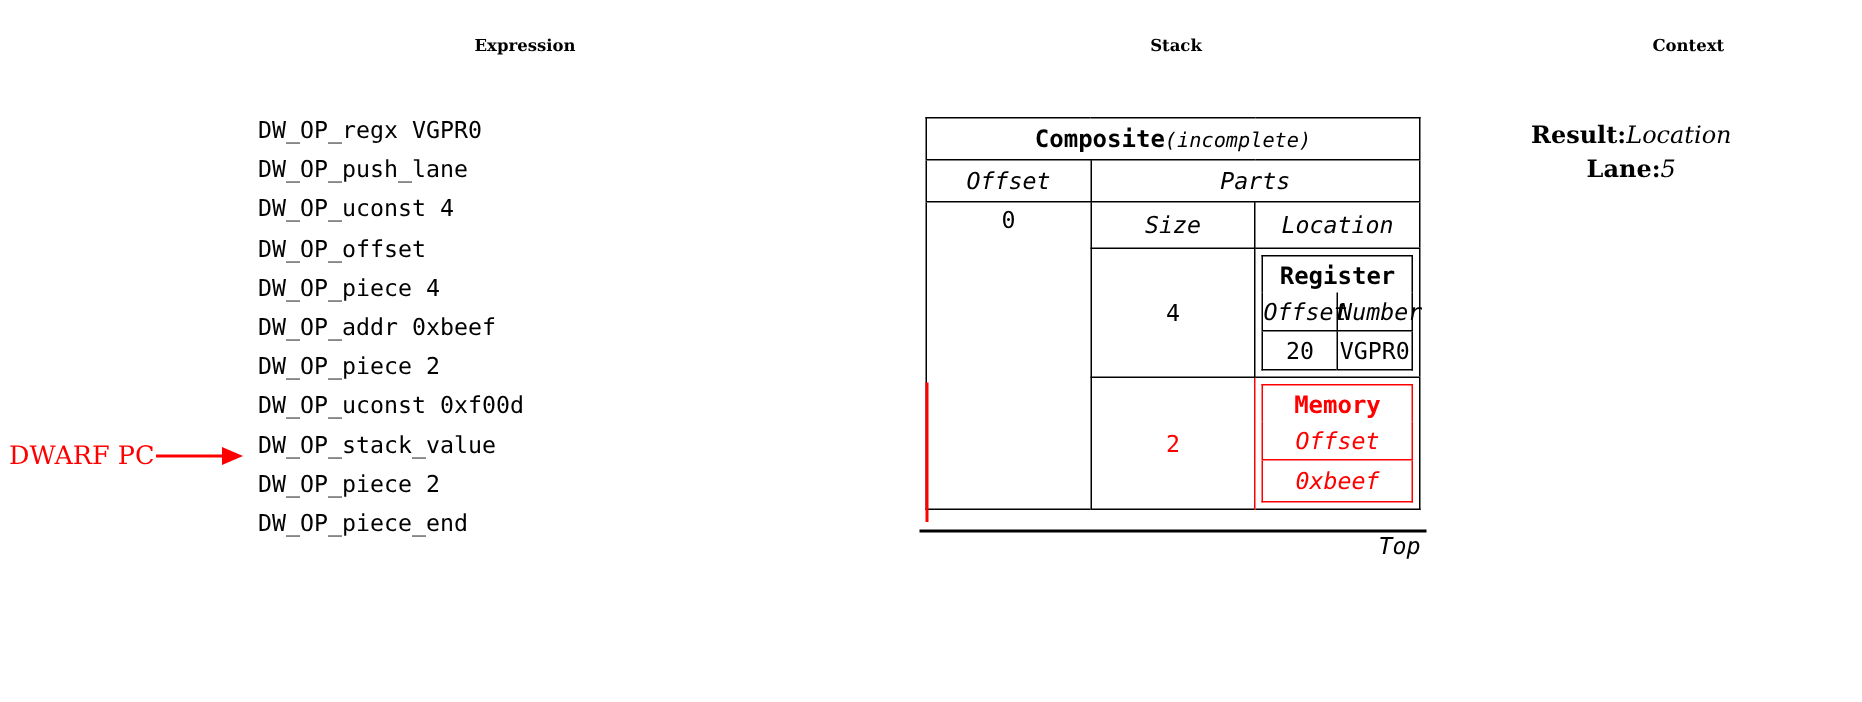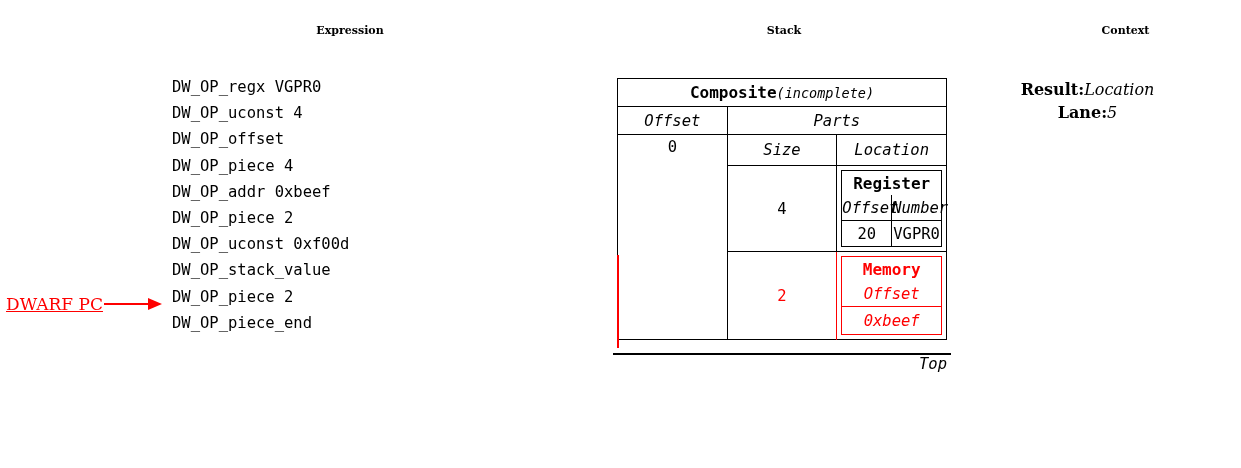--- a/index.html
+++ b/index.html
@@ -63,21 +63,20 @@
     display: flex;
     align-items: center;
     color: #fe0000;
   }
   #pc-marker-label {
     font-family: "DejaVu Serif", "Liberation Serif", serif;
     font-size: 17px;
     color: #fe0000;
     white-space: nowrap;
     line-height: 1;
-    text-decoration: underline;
   }
   #pc-arrow {
     position: relative;
     width: 60px;
     height: 12px;
     margin-left: 1px;
   }
   #pc-arrow .shaft {
     position: absolute;
     left: 0;
@@ -308,20 +307,21 @@
   .ctx-line { white-space: nowrap; }
 </style>
 </head>
 <body>
 
 <div id="expression-col">
   <div class="serif-head" id="expression-title">Expression</div>
 
   <ul id="expression-list">
     <li>DW_OP_regx VGPR0</li>
+    <li>DW_OP_push_lane</li>
     <li>DW_OP_uconst 4</li>
     <li>DW_OP_offset</li>
     <li>DW_OP_piece 4</li>
     <li>DW_OP_addr 0xbeef</li>
     <li>DW_OP_piece 2</li>
     <li>DW_OP_uconst 0xf00d</li>
     <li>DW_OP_stack_value</li>
     <li>DW_OP_piece 2</li>
     <li>DW_OP_piece_end</li>
   </ul>

